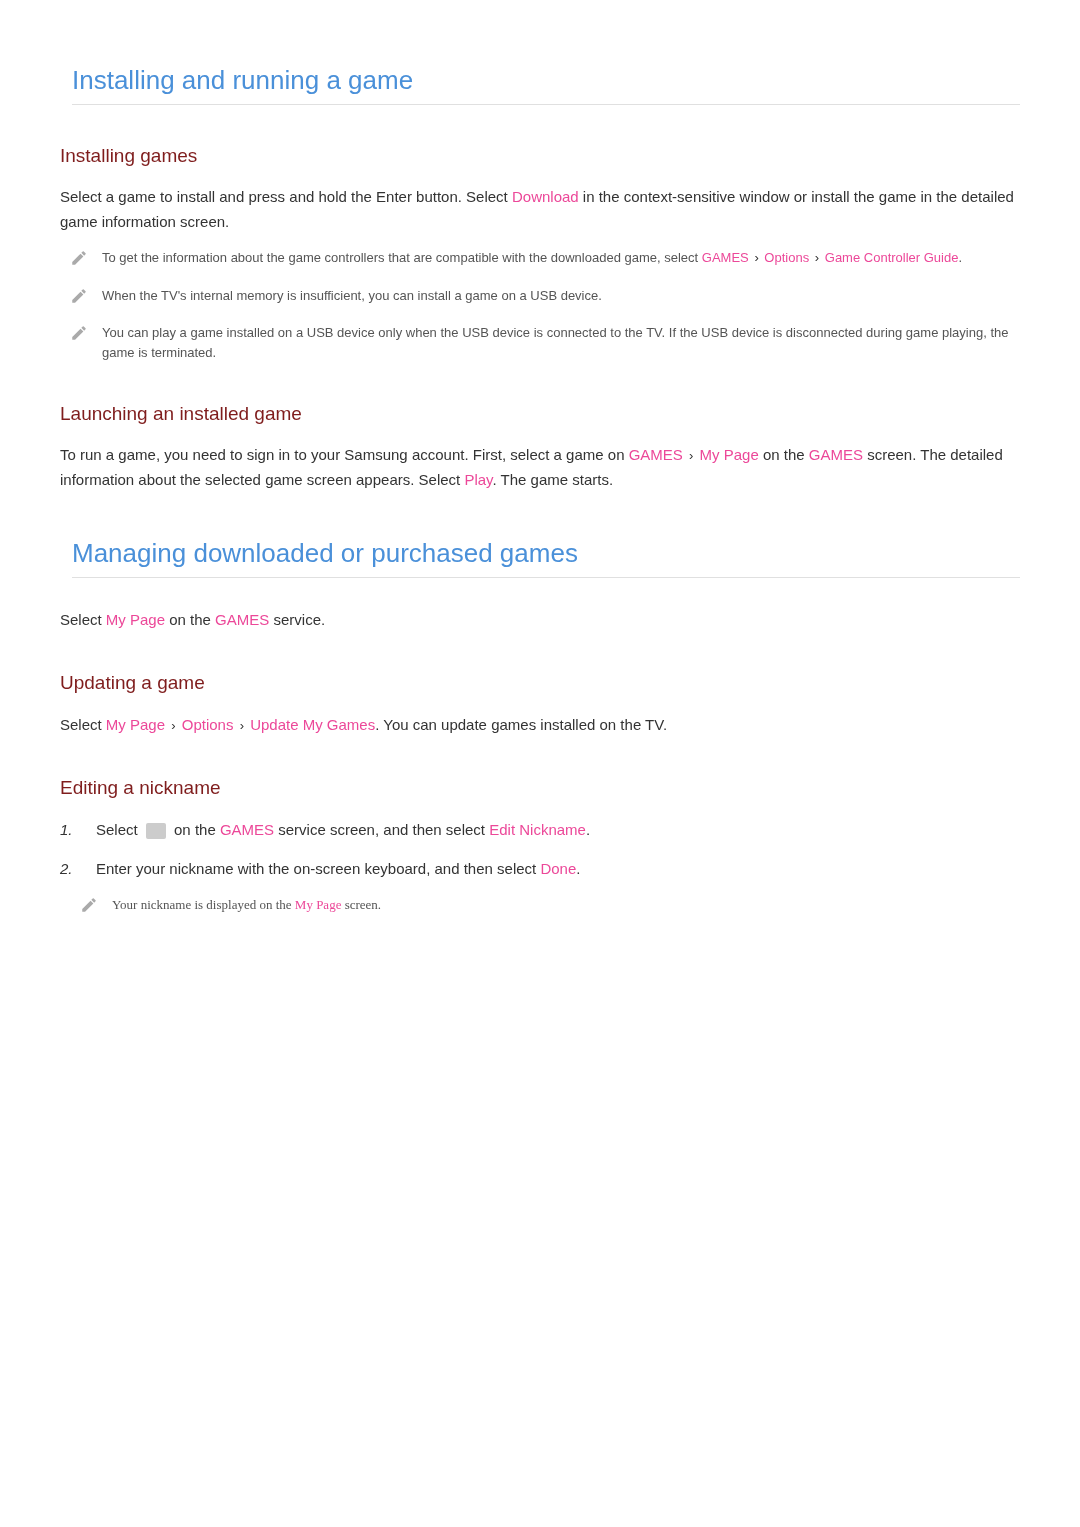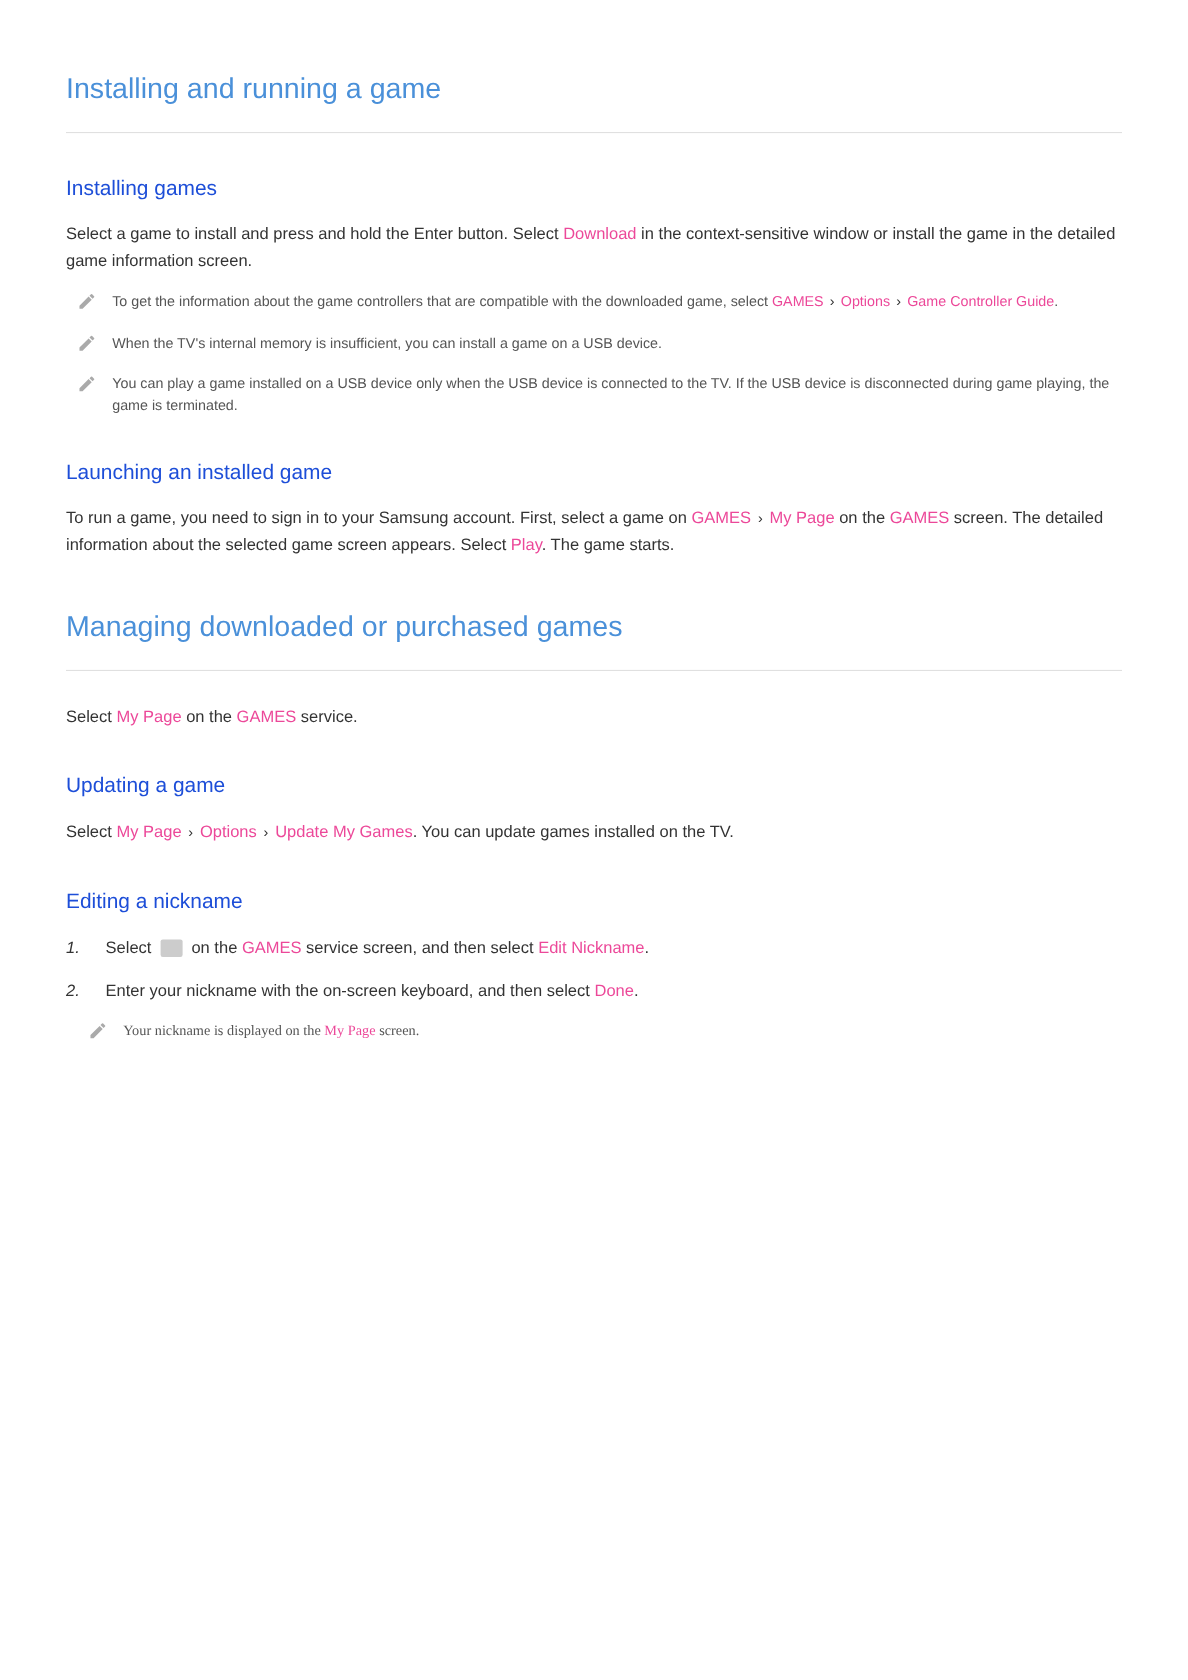--- a/index.html
+++ b/index.html
@@ -17,33 +17,34 @@
       max-width: 1080px;
       min-height: 1527px;
       line-height: 1.6;
     }
 
     .section-title-large {
       font-size: 26px;
       font-weight: 400;
       color: #4a90d9;
       border-bottom: 1px solid #e0e0e0;
-      padding-bottom: 18px;
+      padding-bottom: 2px;
       margin-bottom: 30px;
       margin-top: 40px;
+      margin-left: 12px;
     }
 
     .section-title-large-first {
       margin-top: 10px;
     }
 
     .section-title-medium {
       font-size: 19px;
       font-weight: 400;
-      color: #1d4ed8;
+      color: #7f1d1d;
       margin-bottom: 14px;
       margin-top: 36px;
     }
 
     .body-text {
       font-size: 15px;
       color: #333333;
       line-height: 1.65;
       margin-bottom: 14px;
     }

